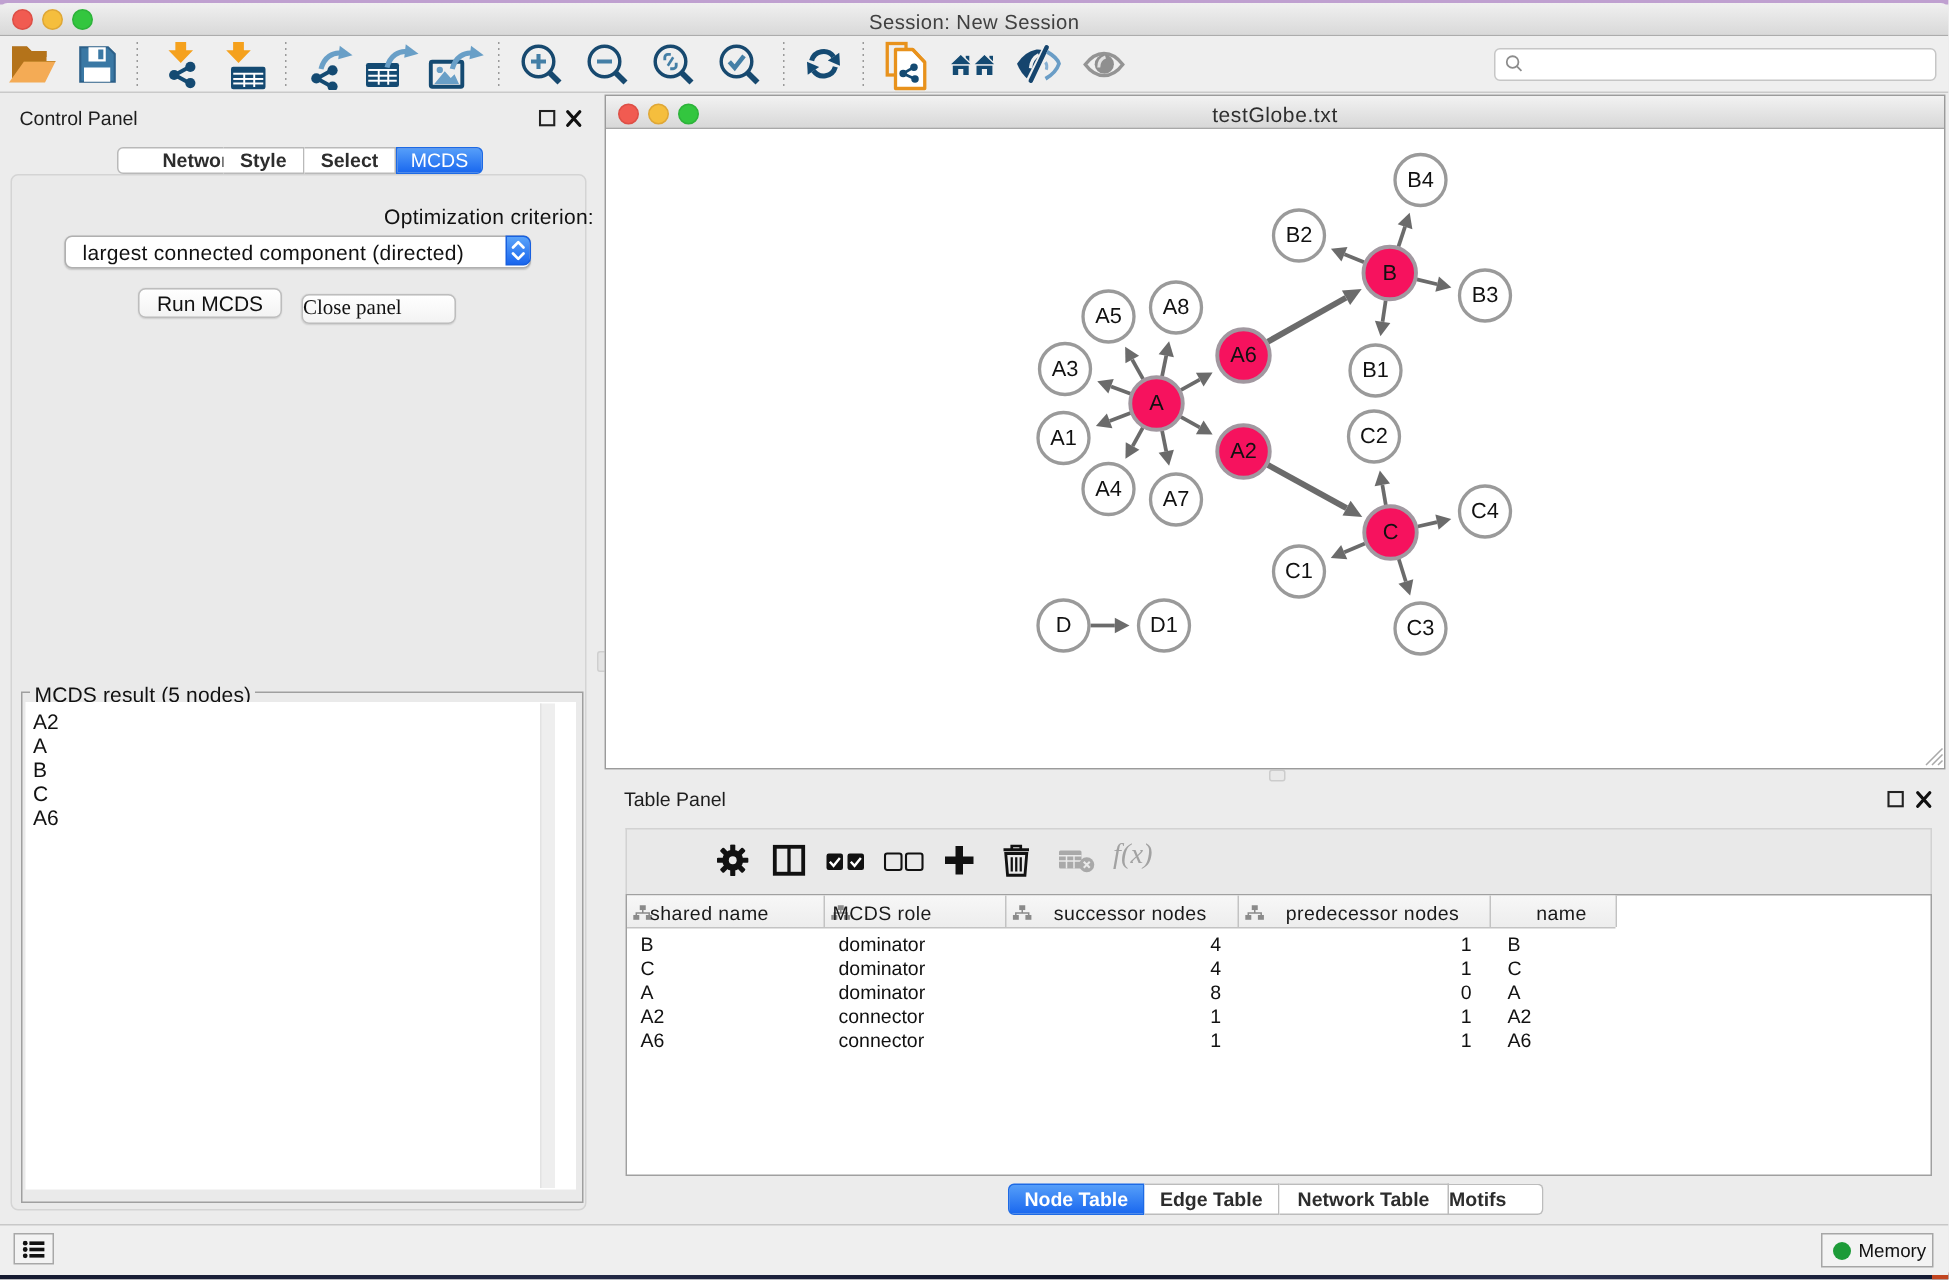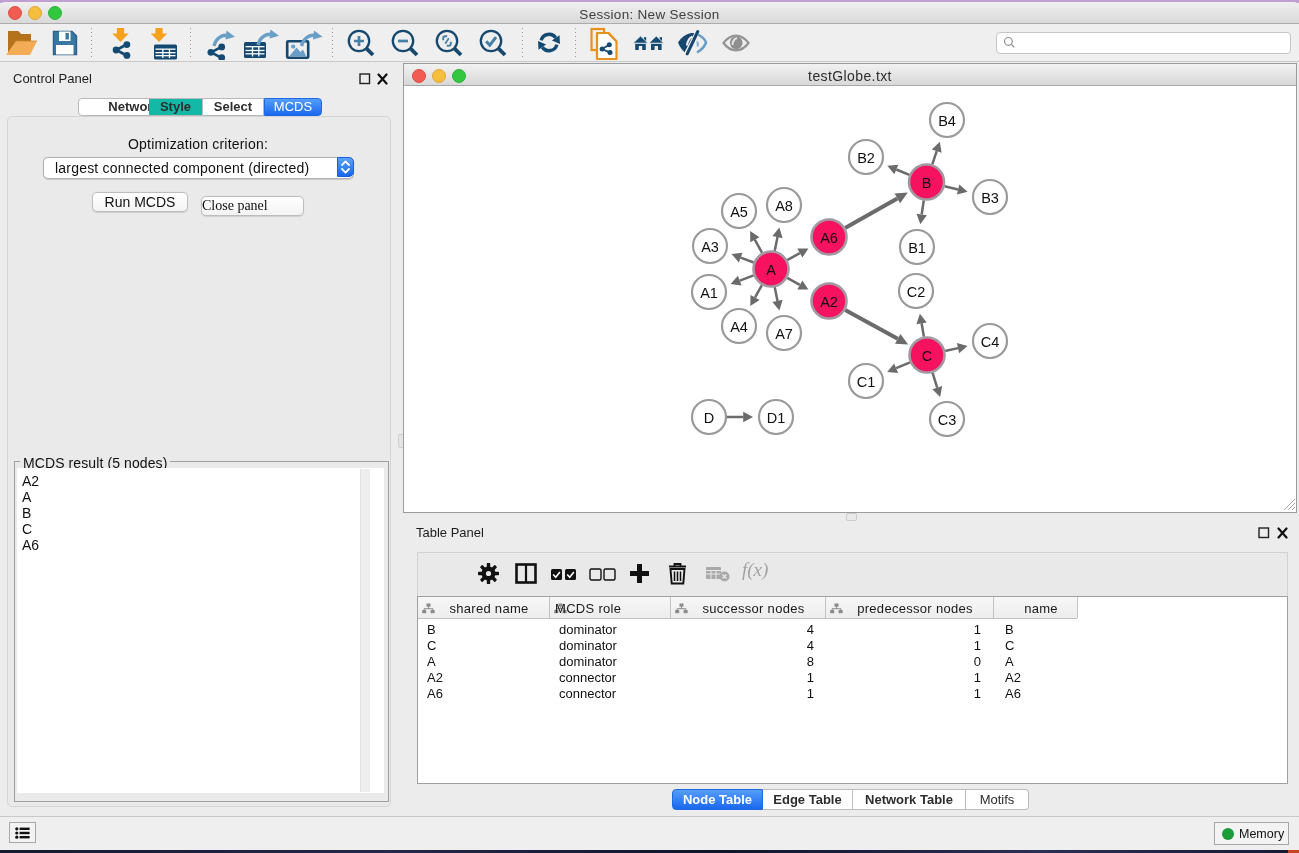--- a/index.html
+++ b/index.html
@@ -164,25 +164,25 @@
   </svg>
 <div class="abs" style="left:13px;top:71px;font-size:13px;color:#1d1d1d;">Control Panel</div>
 <svg class="abs" style="left:359px;top:73px;" width="30" height="12" viewBox="0 0 30 12">
 <rect x="1" y="1" width="9.5" height="9.5" fill="none" stroke="#222" stroke-width="1.4"></rect>
 <path d="M19.5 1.5 L27.5 10.5 M27.5 1.5 L19.5 10.5" stroke="#111" stroke-width="2.2" stroke-linecap="round"></path>
 </svg>
 <div class="abs" style="left:7px;top:116px;width:382px;height:689px;background:#eaeaea;
  border:1px solid #d4d4d4;border-radius:5px;"></div>
 <div class="abs" style="left:78px;top:98px;height:18px;">
 <div style="height:16px;line-height:16px;font-size:13px;font-weight:bold;color:#2d2d2d;text-align:center;position:absolute;top:0;background:#fff;border:1px solid #b9b9b9;left:0;width:70px;border-radius:4px 0 0 4px;padding-left:20px;">Network</div>
-<div style="height:16px;line-height:16px;font-size:13px;font-weight:bold;color:#2d2d2d;text-align:center;position:absolute;top:0;background:#14b8a6;border:1px solid #b9b9b9;left:71px;width:53px;border-left:none;">Style</div>
+<div style="height:16px;line-height:16px;font-size:13px;font-weight:bold;color:#2d2d2d;text-align:center;position:absolute;top:0;background:#ffffff;border:1px solid #b9b9b9;left:71px;width:53px;border-left:none;">Style</div>
 <div style="height:16px;line-height:16px;font-size:13px;font-weight:bold;color:#2d2d2d;text-align:center;position:absolute;top:0;background:#fff;border:1px solid #b9b9b9;left:125px;width:60px;border-left:none;">Select</div>
 <div style="height:16px;line-height:16px;font-size:13px;font-weight:normal;color:#2d2d2d;text-align:center;position:absolute;top:0;background:#fff;border:1px solid #b9b9b9;left:186px;width:56px;border:1px solid #1d6ae5;border-radius:0 4px 4px 0;background:linear-gradient(#559ef9,#1a68ef);color:#fff;">MCDS</div>
 </div>
-<div class="abs" style="left:0;top:136px;width:396px;text-align:center;font-size:14px;letter-spacing:0.2px;color:#111;">Optimization criterion:</div>
+<div class="abs" style="left:0;top:136px;width:396px;text-align:right;font-size:14px;letter-spacing:0.2px;color:#111;">Optimization criterion:</div>
 <div class="abs" style="left:43px;top:157px;width:309px;height:20px;background:#fff;
  border:1px solid #b0b0b0;border-radius:5px;box-shadow:0 0.5px 1px rgba(0,0,0,.15);"></div>
 <div class="abs" style="left:55px;top:160px;font-size:14px;letter-spacing:0.2px;color:#111;">largest connected component (directed)</div>
 <div class="abs" style="left:337px;top:157px;width:17px;height:20px;border-radius:0 5px 5px 0;
  background:linear-gradient(#5aa3f9,#1a66ee);border:1px solid #1860e0;box-sizing:border-box;"></div>
 <svg class="abs" style="left:339px;top:159px;" width="13" height="16" viewBox="0 0 13 16">
 <path d="M3 6 L6.5 2.4 L10 6" fill="none" stroke="#fff" stroke-width="1.8" stroke-linejoin="round" stroke-linecap="round"></path>
 <path d="M3 10 L6.5 13.6 L10 10" fill="none" stroke="#fff" stroke-width="1.8" stroke-linejoin="round" stroke-linecap="round"></path>
 </svg>
 <div class="abs" style="left:0px;top:192px;width:400px;height:20px;">
@@ -365,21 +365,21 @@
 <div class="abs" style="left:993px;top:597px;width:1px;height:21px;background:#c3c3c3;"></div>
 <div class="abs" style="left:1077px;top:597px;width:1px;height:21px;background:#c3c3c3;"></div>
 <svg class="abs" style="left:422px;top:603px;" width="13" height="11" viewBox="0 0 13 11">
 <g fill="#8a8a8a">
       <rect x="4.5" y="0.5" width="4" height="3.2"></rect>
       <rect x="0.2" y="7" width="4" height="3.2"></rect>
       <rect x="8.6" y="7" width="4" height="3.2"></rect>
 <path d="M6.5 3.7 v2 M2.2 7 v-1.3 h8.6 V7" fill="none" stroke="#8a8a8a" stroke-width="1"></path>
     </g>
   </svg>
-<div class="abs" style="left:423px;top:601px;width:132px;text-align:center;font-size:13px;letter-spacing:0.3px;color:#1a1a1a;">shared name</div>
+<div class="abs" style="left:407px;top:601px;width:132px;text-align:center;font-size:13px;letter-spacing:0.3px;color:#1a1a1a;">shared name</div>
 <svg class="abs" style="left:554px;top:603px;" width="13" height="11" viewBox="0 0 13 11">
 <g fill="#8a8a8a">
       <rect x="4.5" y="0.5" width="4" height="3.2"></rect>
       <rect x="0.2" y="7" width="4" height="3.2"></rect>
       <rect x="8.6" y="7" width="4" height="3.2"></rect>
 <path d="M6.5 3.7 v2 M2.2 7 v-1.3 h8.6 V7" fill="none" stroke="#8a8a8a" stroke-width="1"></path>
     </g>
   </svg>
 <div class="abs" style="left:555px;top:601px;width:121px;font-size:13px;letter-spacing:0.3px;color:#1a1a1a;">MCDS role</div>
 <svg class="abs" style="left:675px;top:603px;" width="13" height="11" viewBox="0 0 13 11">
@@ -423,21 +423,21 @@
 <div class="abs" style="left:1005px;top:670px;font-size:13px;color:#111;">A2</div>
 <div class="abs" style="left:427px;top:686px;font-size:13px;color:#111;">A6</div>
 <div class="abs" style="left:559px;top:686px;font-size:13px;color:#111;">connector</div>
 <div class="abs" style="left:670px;top:686px;width:144px;text-align:right;font-size:13px;color:#111;">1</div>
 <div class="abs" style="left:825px;top:686px;width:156px;text-align:right;font-size:13px;color:#111;">1</div>
 <div class="abs" style="left:1005px;top:686px;font-size:13px;color:#111;">A6</div>
 <div class="abs" style="left:672px;top:789px;height:21px;">
 <div style="position:absolute;top:0;height:19px;line-height:19px;font-size:13px;font-weight:bold;color:#2d2d2d;text-align:center;background:#fff;border:1px solid #bcbcbc;left:0;width:89px;border:1px solid #1d6ae5;border-radius:4px 0 0 4px;background:linear-gradient(#559ef9,#1a68ef);color:#fff;">Node Table</div>
 <div style="position:absolute;top:0;height:19px;line-height:19px;font-size:13px;font-weight:bold;color:#2d2d2d;text-align:center;background:#fff;border:1px solid #bcbcbc;left:91px;width:89px;border-left:none;">Edge Table</div>
 <div style="position:absolute;top:0;height:19px;line-height:19px;font-size:13px;font-weight:bold;color:#2d2d2d;text-align:center;background:#fff;border:1px solid #bcbcbc;left:181px;width:112px;border-left:none;">Network Table</div>
-<div style="position:absolute;top:0;height:19px;line-height:19px;font-size:13px;font-weight:normal;color:#2d2d2d;text-align:center;background:#fff;border:1px solid #bcbcbc;left:294px;width:62px;border-left:none;border-radius:0 4px 4px 0;">Motifs</div>
+<div style="position:absolute;top:0;height:19px;line-height:19px;font-size:13px;font-weight:bold;color:#2d2d2d;background:#fff;border:1px solid #bcbcbc;left:294px;width:62px;border-left:none;border-radius:0 4px 4px 0;">Motifs</div>
 </div>
 <div class="abs" style="left:0;top:816px;width:1299px;height:33px;background:#efefef;border-top:1px solid #c8c8c8;"></div>
 <div class="abs" style="left:9px;top:822px;width:27px;height:21px;background:#f3f3f3;border:1px solid #a8a8a8;box-sizing:border-box;"></div>
 <svg class="abs" style="left:15px;top:827px;" width="15" height="12" viewBox="0 0 15 12">
 <circle cx="1.8" cy="1.8" r="1.6" fill="#111"></circle>
     <circle cx="1.8" cy="6" r="1.6" fill="#111"></circle>
     <circle cx="1.8" cy="10.2" r="1.6" fill="#111"></circle>
 <rect x="4.6" y="0.6" width="10" height="2.4" fill="#111"></rect>
     <rect x="4.6" y="4.8" width="10" height="2.4" fill="#111"></rect>
     <rect x="4.6" y="9" width="10" height="2.4" fill="#111"></rect>

